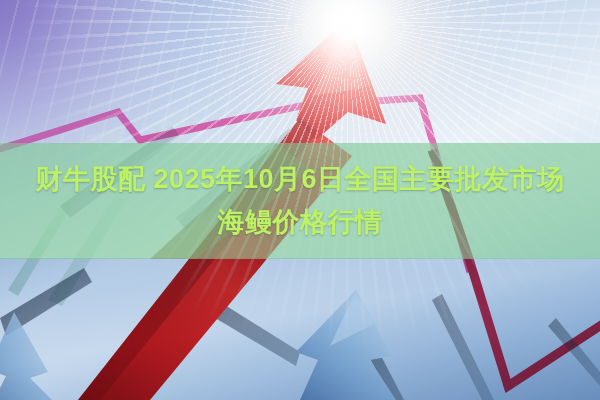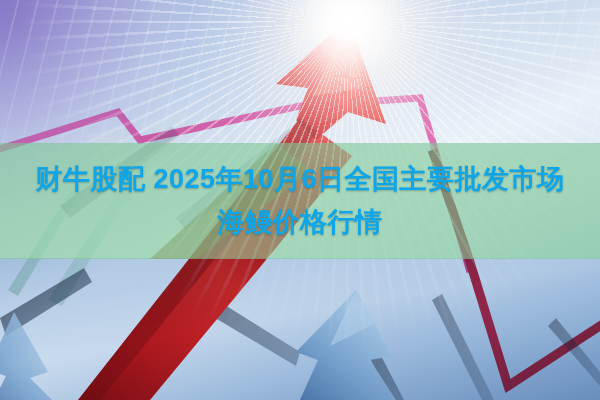--- a/index.html
+++ b/index.html
@@ -109,21 +109,21 @@
   }
 
   
   .headline {
     position: absolute;
     left: 0;
     right: 0;
     top: 158px;
     padding: 0 26px;
     text-align: center;
-    color: #0ea5e9;
+    color: #bef264;
     font-size: 27px;
     font-weight: 700;
     line-height: 43px;
     letter-spacing: 0.5px;
     text-shadow: 0 1px 2px rgba(40,70,60,0.35);
     white-space: normal;
   }
 </style>
 </head>
 <body>

